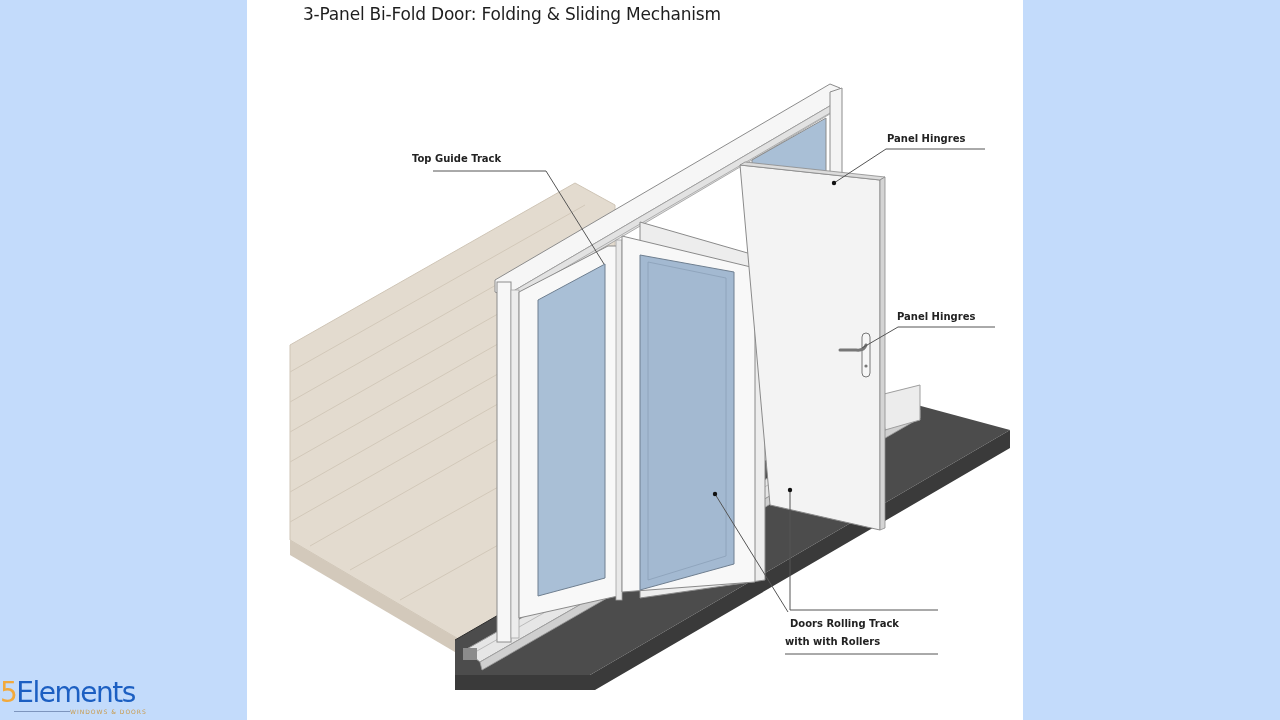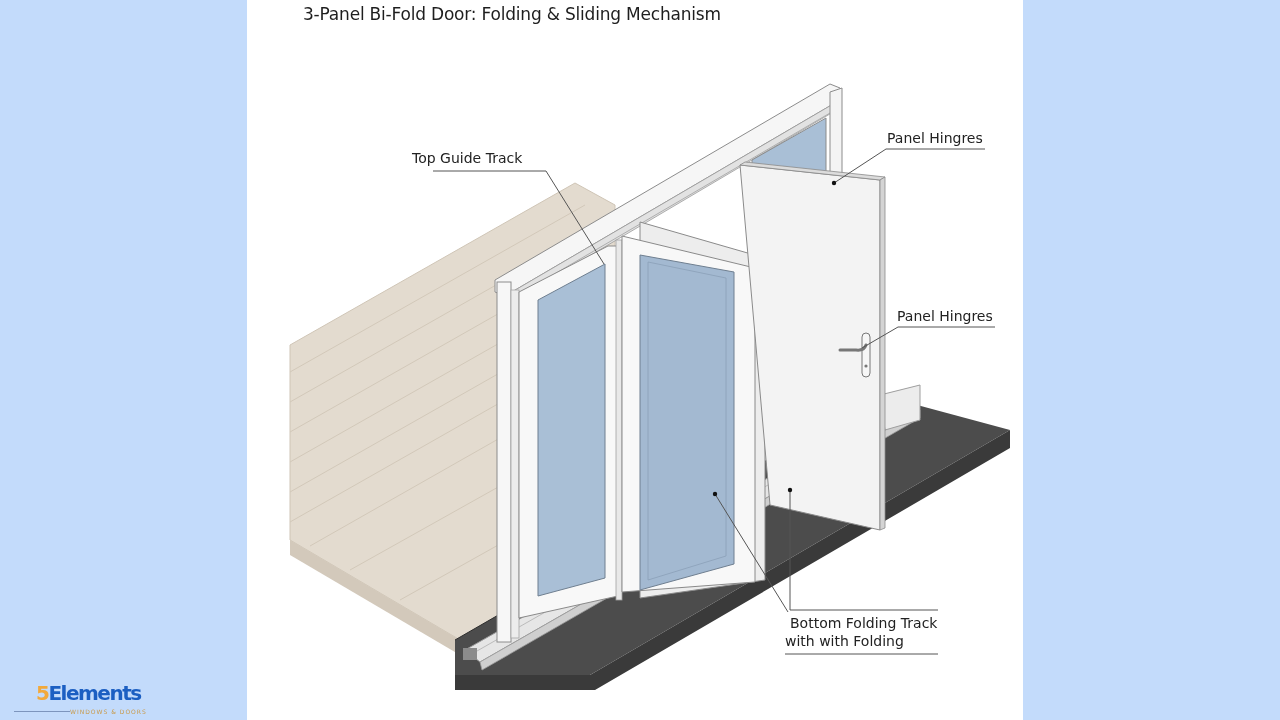--- a/index.html
+++ b/index.html
@@ -12,32 +12,32 @@
     .card {
       position: absolute; left: 247px; top: 0; width: 776px; height: 720px;
       background: #ffffff;
     }
     .title {
       position: absolute; left: 303px; top: 4px;
       font-size: 17px; color: #1e1e1e; letter-spacing: -0.2px;
       white-space: nowrap;
     }
     .label {
-      position: absolute; font-size: 14px; color: #222; white-space: nowrap;
+      position: absolute; font-size: 10px; color: #222; white-space: nowrap;
       line-height: 19px;
+      font-weight: bold;
     }
     svg.diagram { position: absolute; left: 0; top: 0; }
     .logo {
       position: absolute; left: 0; top: 678px;
     }
     .logo-main {
-      font-family: "DejaVu Sans", sans-serif; font-weight: bold;
-      font-size: 20px; letter-spacing: -1.5px; line-height: 30px;
+      font-family: "DejaVu Sans", sans-serif; font-weight: normal;
+      font-size: 28px; letter-spacing: -1.5px; line-height: 30px;
       color: #1c5fc2;
-      margin-left: 36px;
     }
     .logo-five { color: #f2a93b; }
     .logo-tag {
       position: absolute; left: 70px; top: 30px;
       font-size: 6px; color: #c99a4a; letter-spacing: 1px; text-transform: uppercase;
       white-space: nowrap;
     }
     .logo-line {
       position: absolute; left: 14px; top: 33px; width: 56px; height: 1px; background: #7d95bd;
     }
@@ -131,20 +131,20 @@
   <g fill="#111">
     <circle cx="834" cy="183" r="2.2"></circle>
     <circle cx="715" cy="494" r="2.2"></circle>
     <circle cx="790" cy="490" r="2.2"></circle>
   </g>
 </svg>
 
 <div class="label" style="left:412px;top:149px;">Top Guide Track</div>
 <div class="label" style="left:887px;top:129px;">Panel Hingres</div>
 <div class="label" style="left:897px;top:307px;">Panel Hingres</div>
-<div class="label" style="left:790px;top:614px;">Bottom Folding Track</div>
-<div class="label" style="left:785px;top:632px;">with with Folding</div>
+<div class="label" style="left:790px;top:614px;">Doors Rolling Track</div>
+<div class="label" style="left:785px;top:632px;">with with Rollers</div>
 
 <div class="logo">
   <div class="logo-main"><span class="logo-five">5</span><span>Elements</span></div>
   <div class="logo-line"></div>
   <div class="logo-tag">Windows &amp; Doors</div>
 </div>
 
 </body></html>

